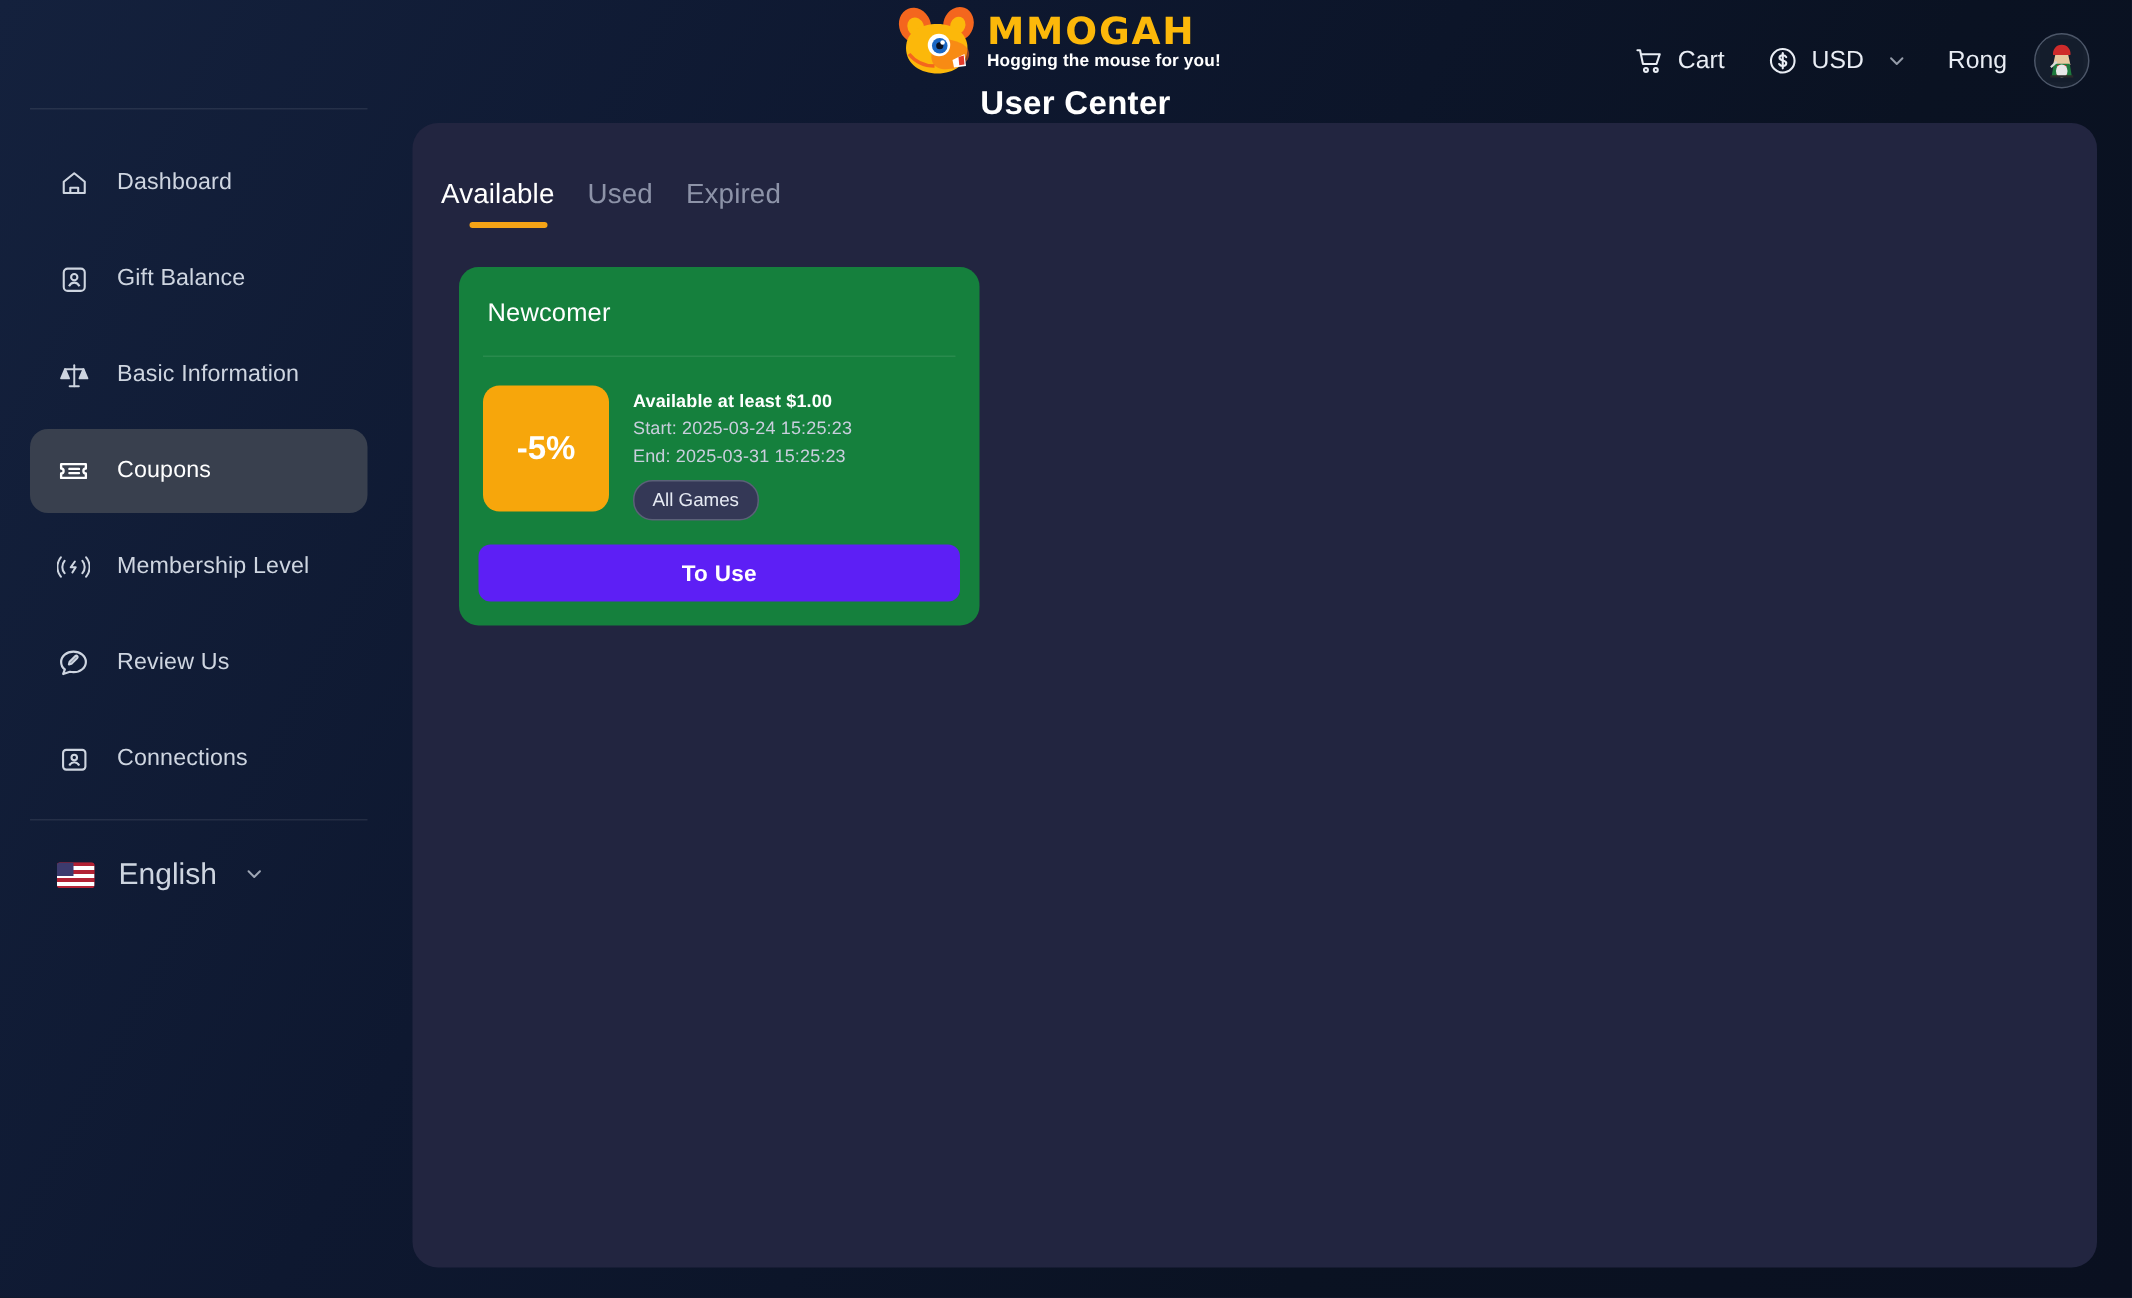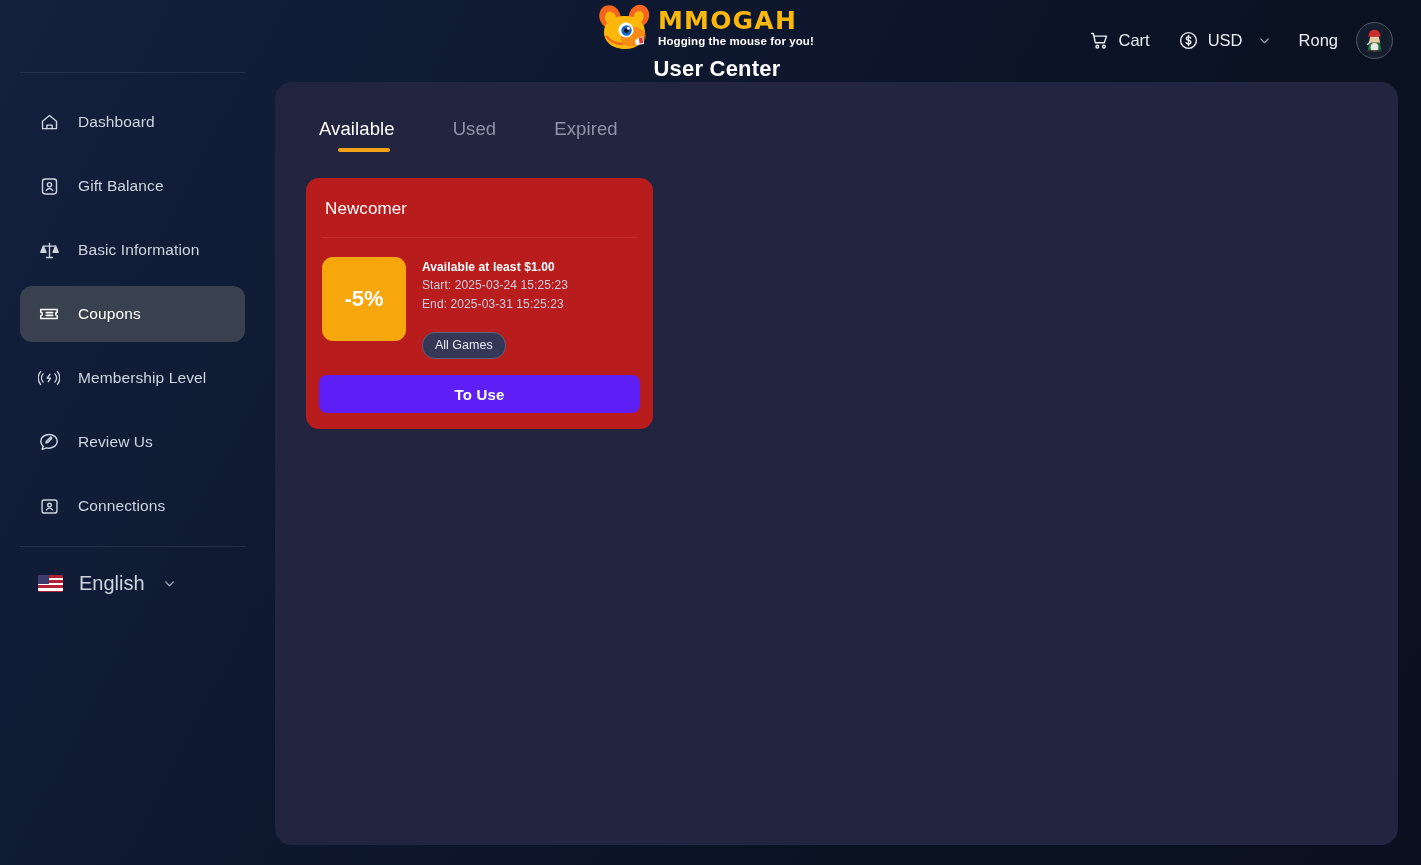--- a/index.html
+++ b/index.html
@@ -123,40 +123,40 @@
   
   .panel {
     position:absolute;
     left:275px; top:82px;
     width:1123px; height:763px;
     background:#222540;
     border-radius:17px;
   }
   .tabs {
     display:flex; align-items:flex-end;
-    padding:36px 0 0 44px;
-    gap:58px;
+    padding:36px 0 0 19px;
+    gap:22px;
   }
   .tab {
     position:relative;
     font-size:18.5px; color:#8d93a8;
     padding-bottom:16px; cursor:pointer;
     letter-spacing:.1px;
   }
   .tab.active { color:#ffffff; font-weight:500; }
   .tab.active::after {
     content:""; position:absolute;
     left:19px; bottom:4px; width:52px; height:4px;
     border-radius:3px; background:#f5a316;
   }
 
   .coupon-grid { padding:22px 0 0 31px; display:flex; gap:20px; flex-wrap:wrap; }
   .coupon-card {
     width:347px;
-    background:#b91c1c;
+    background:#15803d;
     border-radius:13px;
     padding:0 0 16px 0;
   }
   .coupon-title {
     font-size:17px; color:#ffffff;
     padding:21px 0 18px 19px;
     letter-spacing:.1px;
   }
   .coupon-sep {
     height:1px; margin:0 16px;
@@ -174,21 +174,21 @@
     color:#ffffff; font-size:22px; font-weight:bold;
     flex:0 0 84px;
   }
   .coupon-info { flex:1; padding-top:1px; }
   .ci-line {
     font-size:12px; color:#c9cedd; line-height:1.53;
     letter-spacing:.1px;
   }
   .ci-line.bold { color:#ffffff; font-weight:bold; }
   .game-tag {
-    display:inline-block; margin-top:19px;
+    display:inline-block; margin-top:7px;
     padding:5px 12px 6px 12px;
     border:1px solid #5b6178;
     border-radius:13px;
     font-size:12.5px; color:#e6eaf3;
     background:#343856;
   }
   .use-btn {
     display:block; width:321px; height:38px;
     margin:16px auto 0 auto;
     background:#5d1ff5;

